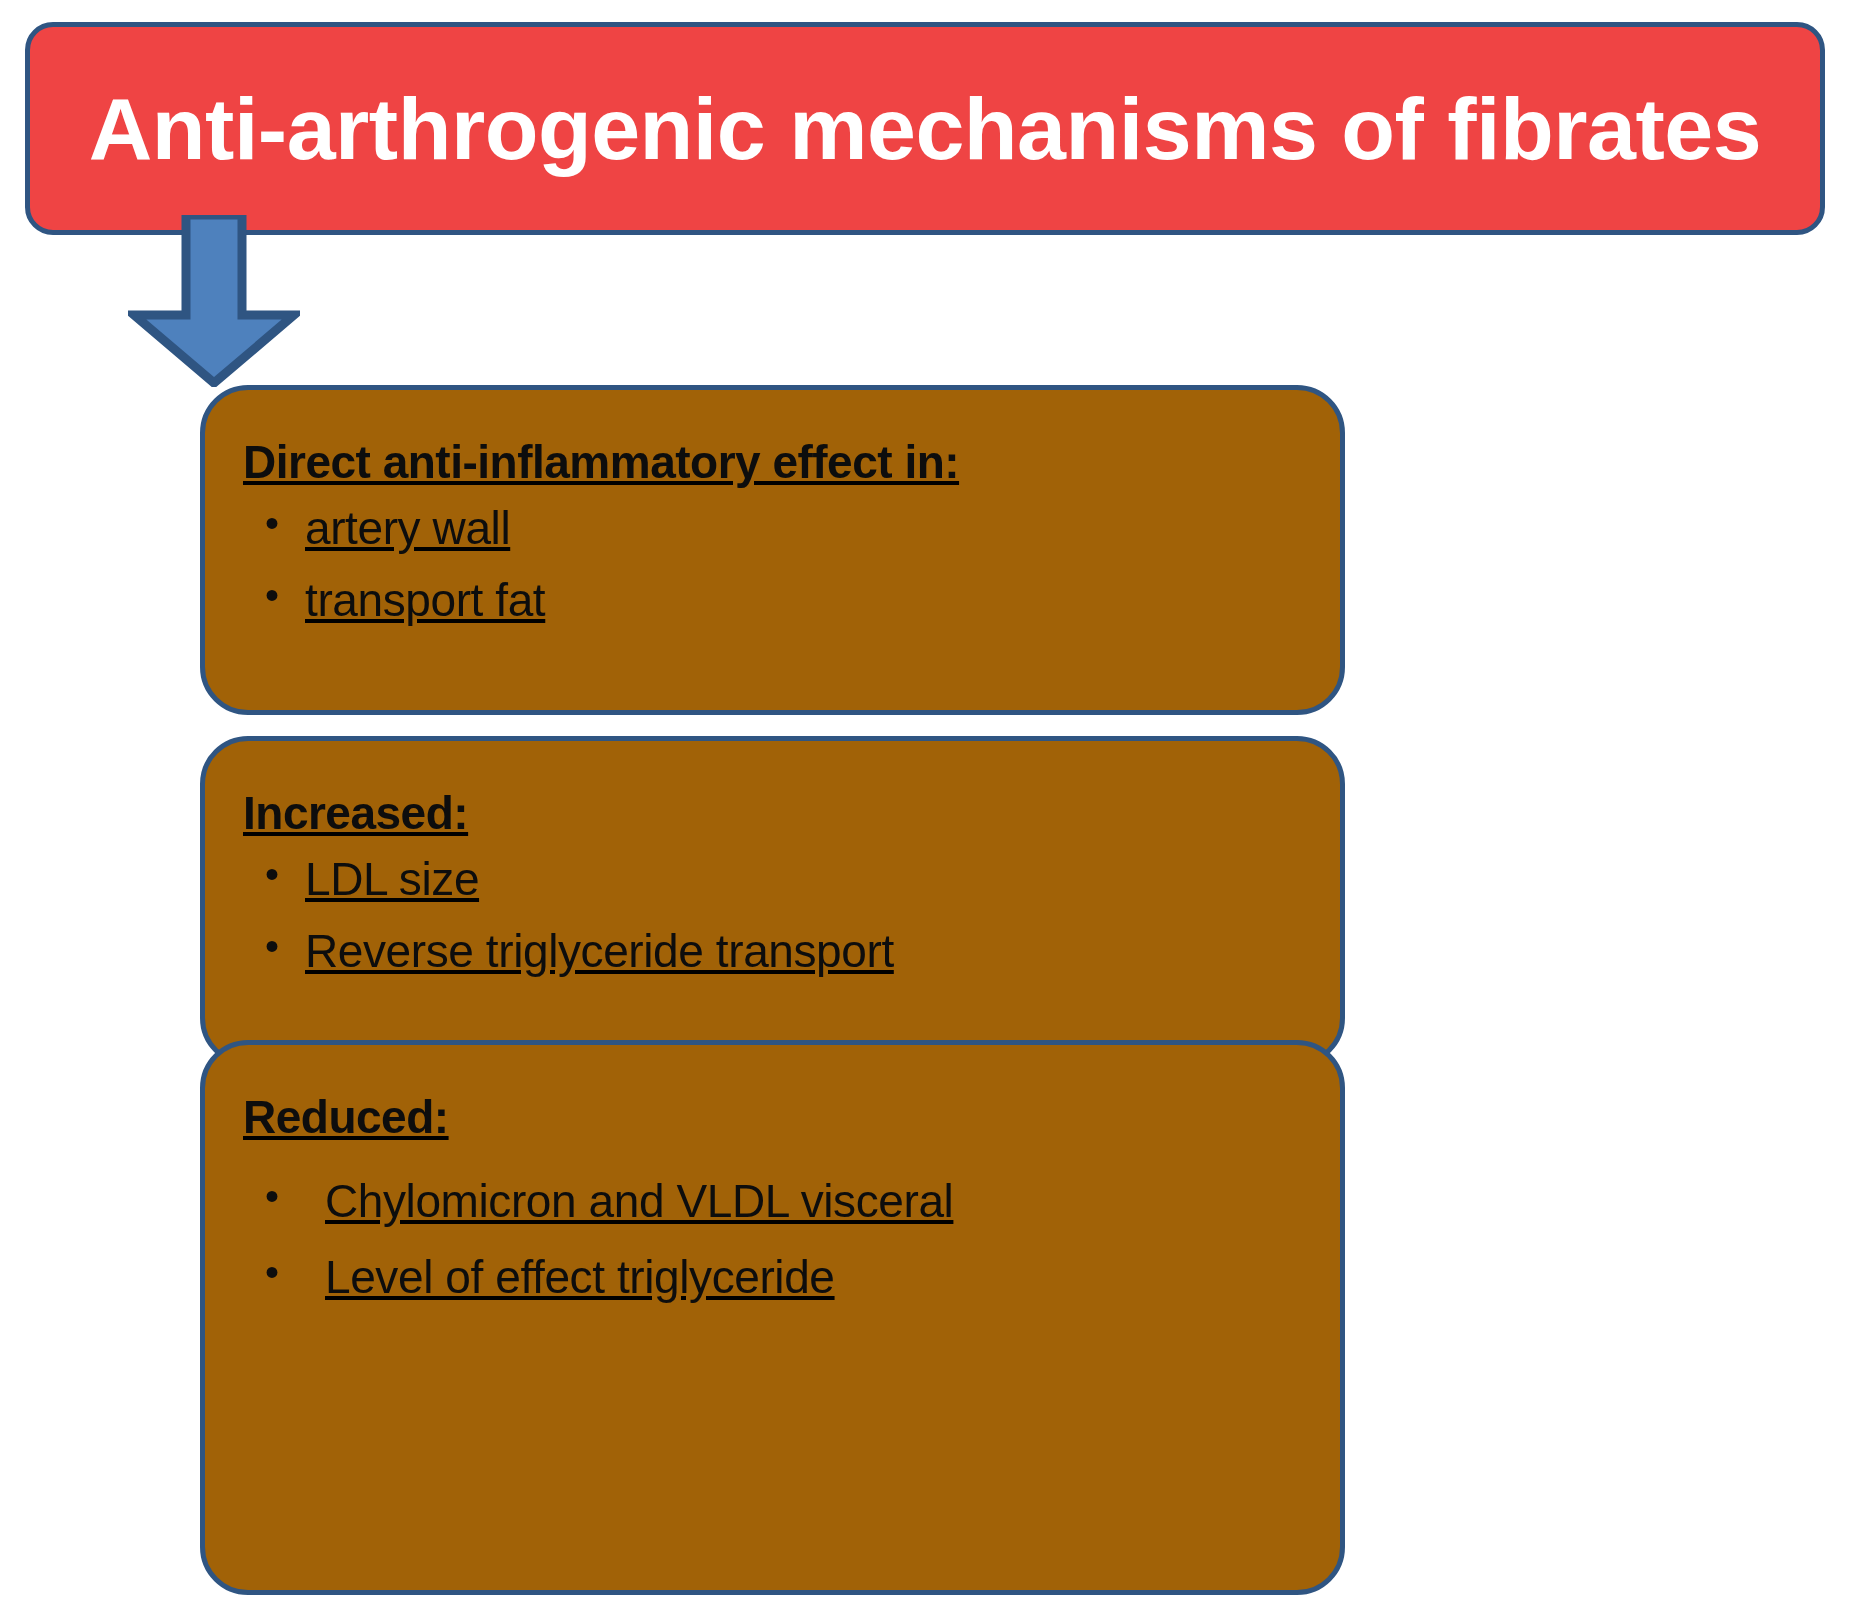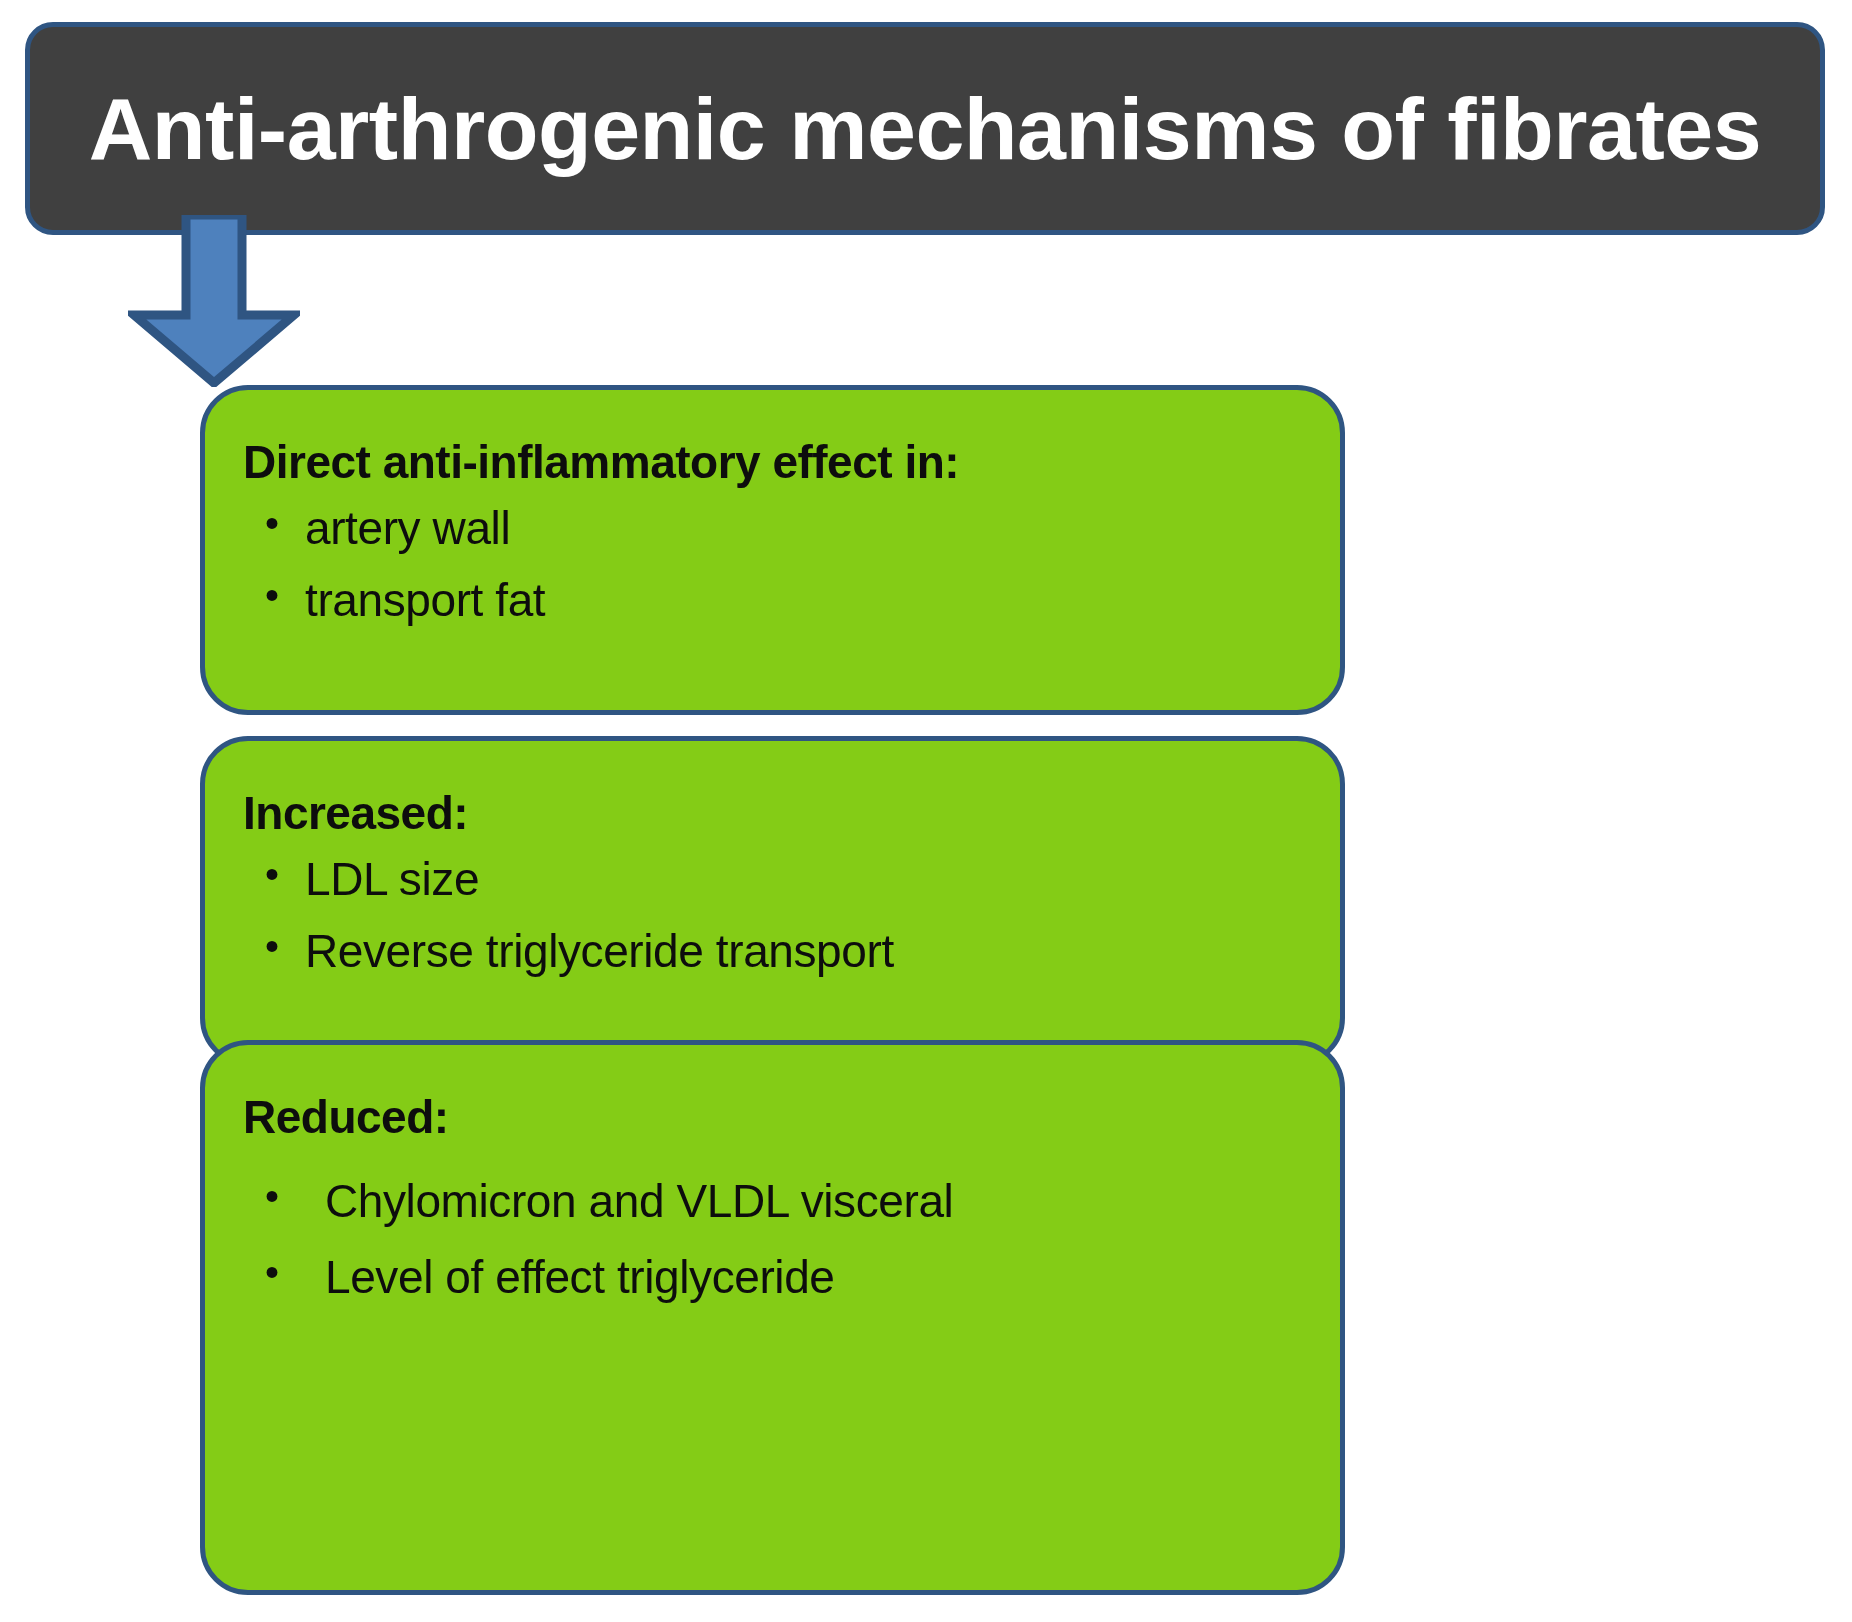--- a/index.html
+++ b/index.html
@@ -23,21 +23,21 @@
   }
 
   
   .header-banner {
     position: absolute;
     left: 25px;
     top: 22px;
     width: 1800px;
     height: 213px;
     box-sizing: border-box;
-    background: #404040;
+    background: #ef4444;
     border: 5px solid #2F5582;
     border-radius: 28px;
     display: flex;
     align-items: center;
     justify-content: center;
   }
   .header-title {
     color: #ffffff;
     font-size: 88px;
     font-weight: bold;
@@ -55,24 +55,25 @@
     width: 172px;
     height: 172px;
   }
 
   
   .content-box {
     position: absolute;
     left: 200px;
     width: 1145px;
     box-sizing: border-box;
-    background: #84cc16;
+    background: #a16207;
     border: 5px solid #2F5582;
     border-radius: 48px;
     padding: 46px 64px 30px 38px;
+    text-decoration: underline;
   }
   .box-1 { top: 385px;  height: 330px; }
   .box-2 { top: 736px;  height: 330px; }
   .box-3 { top: 1040px; height: 555px; }
 
   .box-heading {
     font-size: 46px;
     font-weight: bold;
     color: #0d0d0d;
     line-height: 1.15;

